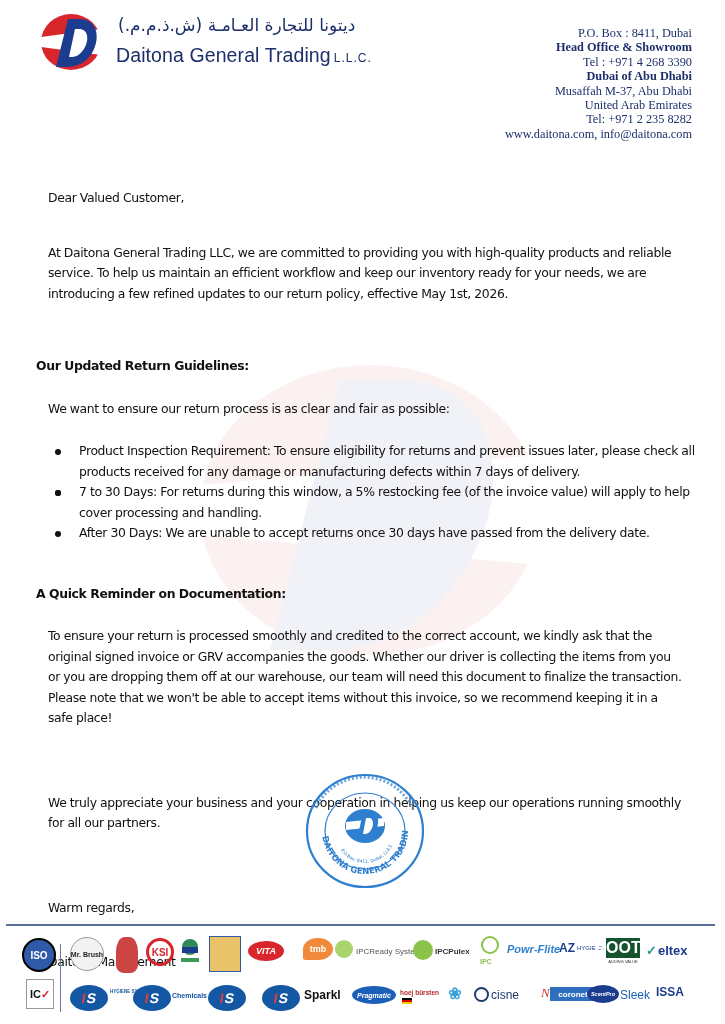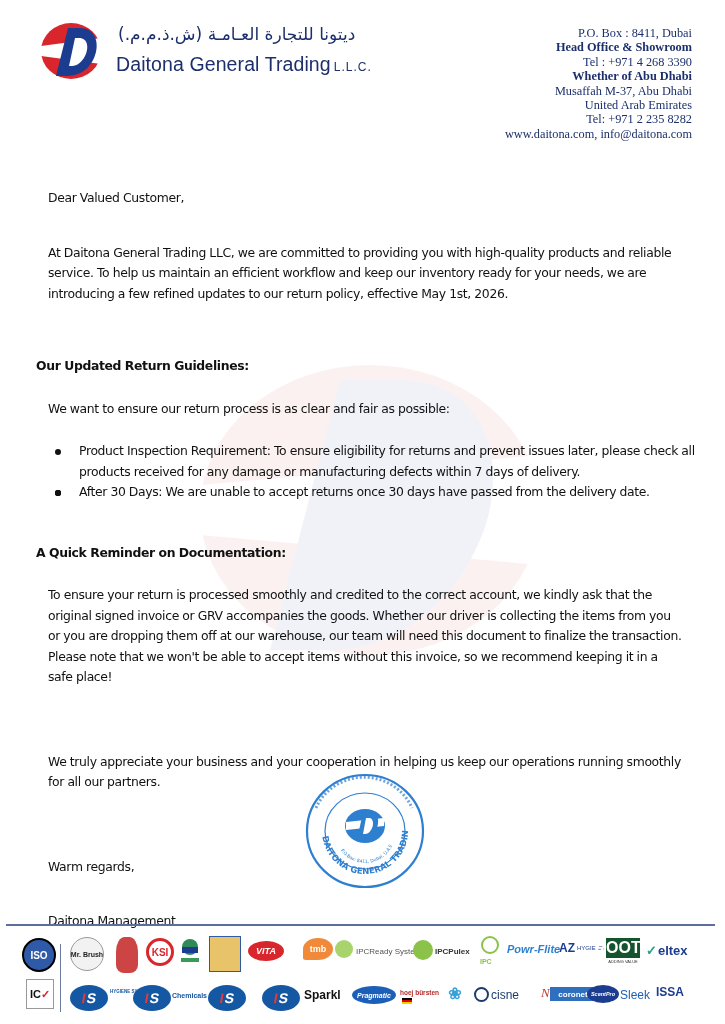--- a/index.html
+++ b/index.html
@@ -1,20 +1,20 @@
 <!DOCTYPE html>
 <html><head>
 <meta charset="utf-8">
 <style>
   html, body { margin: 0; padding: 0; background: #ffffff; }
   body { width: 725px; height: 1024px; position: relative; overflow: hidden; font-family: "Liberation Sans", sans-serif; color: #111; }
   .page { position: absolute; inset: 0; }
 
   
-  .logo-wrap { position: absolute; left: 38px; top: 20px; width: 340px; height: 62px; }
+  .logo-wrap { position: absolute; left: 38px; top: 11px; width: 340px; height: 62px; }
   .logo-mark { position: absolute; left: 0; top: 0; width: 66px; height: 62px; }
   .logo-arabic { position: absolute; left: 80px; top: 4px; font-family: "DejaVu Sans", sans-serif; font-size: 17px; color: #1c2f6b; direction: rtl; white-space: nowrap; }
   .logo-english { position: absolute; left: 78px; top: 33px; font-family: "Liberation Sans", sans-serif; font-size: 19.5px; color: #1c2f6b; white-space: nowrap; letter-spacing: 0.1px; }
   .logo-english .llc { font-size: 12px; letter-spacing: 1px; margin-left: 3px; }
 
   .contact { position: absolute; right: 33px; top: 26px; text-align: right; font-family: "Liberation Serif", serif; font-size: 12.3px; line-height: 14.4px; color: #1c2f6b; }
   .contact .b { font-weight: bold; }
 
   
   .watermark { position: absolute; left: 190px; top: 360px; width: 360px; height: 300px; opacity: 0.06; }
@@ -56,21 +56,21 @@
       <path d="M31 46 L37 18 L41 18 C50 18, 51 28, 47 36 C44 42, 39 46, 34 46 Z" fill="#fff"></path>
     </svg>
     <div class="logo-arabic">ديتونا للتجارة العـامـة (ش.ذ.م.م.)</div>
     <div class="logo-english"><span>Daitona General Trading</span><span class="llc">L.L.C.</span></div>
   </div>
 
   <div class="contact">
     <div>P.O. Box : 8411, Dubai</div>
     <div class="b">Head Office &amp; Showroom</div>
     <div>Tel : +971 4 268 3390</div>
-    <div class="b">Whether of Abu Dhabi</div>
+    <div class="b">Dubai of Abu Dhabi</div>
     <div>Musaffah M-37, Abu Dhabi</div>
     <div>United Arab Emirates</div>
     <div>Tel: +971 2 235 8282</div>
     <div>www.daitona.com, info@daitona.com</div>
   </div>
 
   <svg class="watermark" viewBox="0 0 360 300">
     <ellipse cx="180" cy="150" rx="170" ry="145" fill="#d9262c"></ellipse>
     <path d="M10 125 L350 95 L350 205 L10 175 Z" fill="#fff"></path>
     <path d="M80 290 L150 20 L210 20 C300 20, 320 110, 290 180 C260 250, 200 290, 140 290 Z" fill="#1c3c8f"></path>
@@ -81,21 +81,21 @@
     <div style="height:10px"></div>
     <p class="p">At Daitona General Trading LLC, we are committed to providing you with high-quality products and reliable service. To help us maintain an efficient workflow and keep our inventory ready for your needs, we are introducing a few refined updates to our return policy, effective May 1st, 2026.</p>
     <div style="height:40px"></div>
     <p class="h">Our Updated Return Guidelines:</p>
     <div style="height:10px"></div>
     <p class="p">We want to ensure our return process is as clear and fair as possible:</p>
     <div style="height:10px"></div>
     <ul class="bullets">
       <li><span class="dot"></span><span>Product Inspection Requirement: To ensure eligibility for returns and prevent issues later, please check all products received for any damage or manufacturing defects within 7 days of delivery.</span></li>
       <li><span class="dot"></span></li>
-      <li><span class="dot"></span></li>
+      <li><span class="dot"></span><span>7 to 30 Days: For returns during this window, a 5% restocking fee (of the invoice value) will apply to help cover processing and handling.</span></li>
       <li><span class="dot"></span><span>After 30 Days: We are unable to accept returns once 30 days have passed from the delivery date.</span></li>
     </ul>
     <div style="height:40px"></div>
     <p class="h">A Quick Reminder on Documentation:</p>
     <div style="height:10px"></div>
     <p class="p">To ensure your return is processed smoothly and credited to the correct account, we kindly ask that the original signed invoice or GRV accompanies the goods. Whether our driver is collecting the items from you or you are dropping them off at our warehouse, our team will need this document to finalize the transaction. Please note that we won't be able to accept items without this invoice, so we recommend keeping it in a safe place!</p>
     <div style="height:40px"></div>
     <p class="p">We truly appreciate your business and your cooperation in helping us keep our operations running smoothly for all our partners.</p>
     <div style="height:40px"></div>
     <p class="p">Warm regards,</p>

